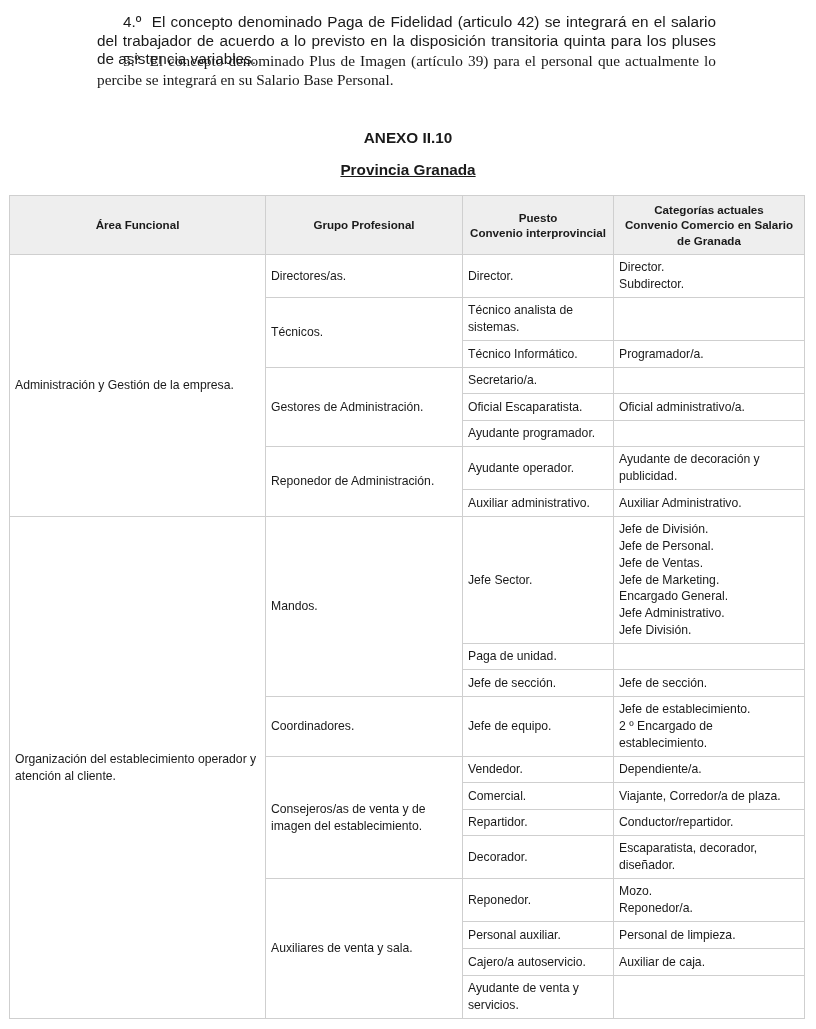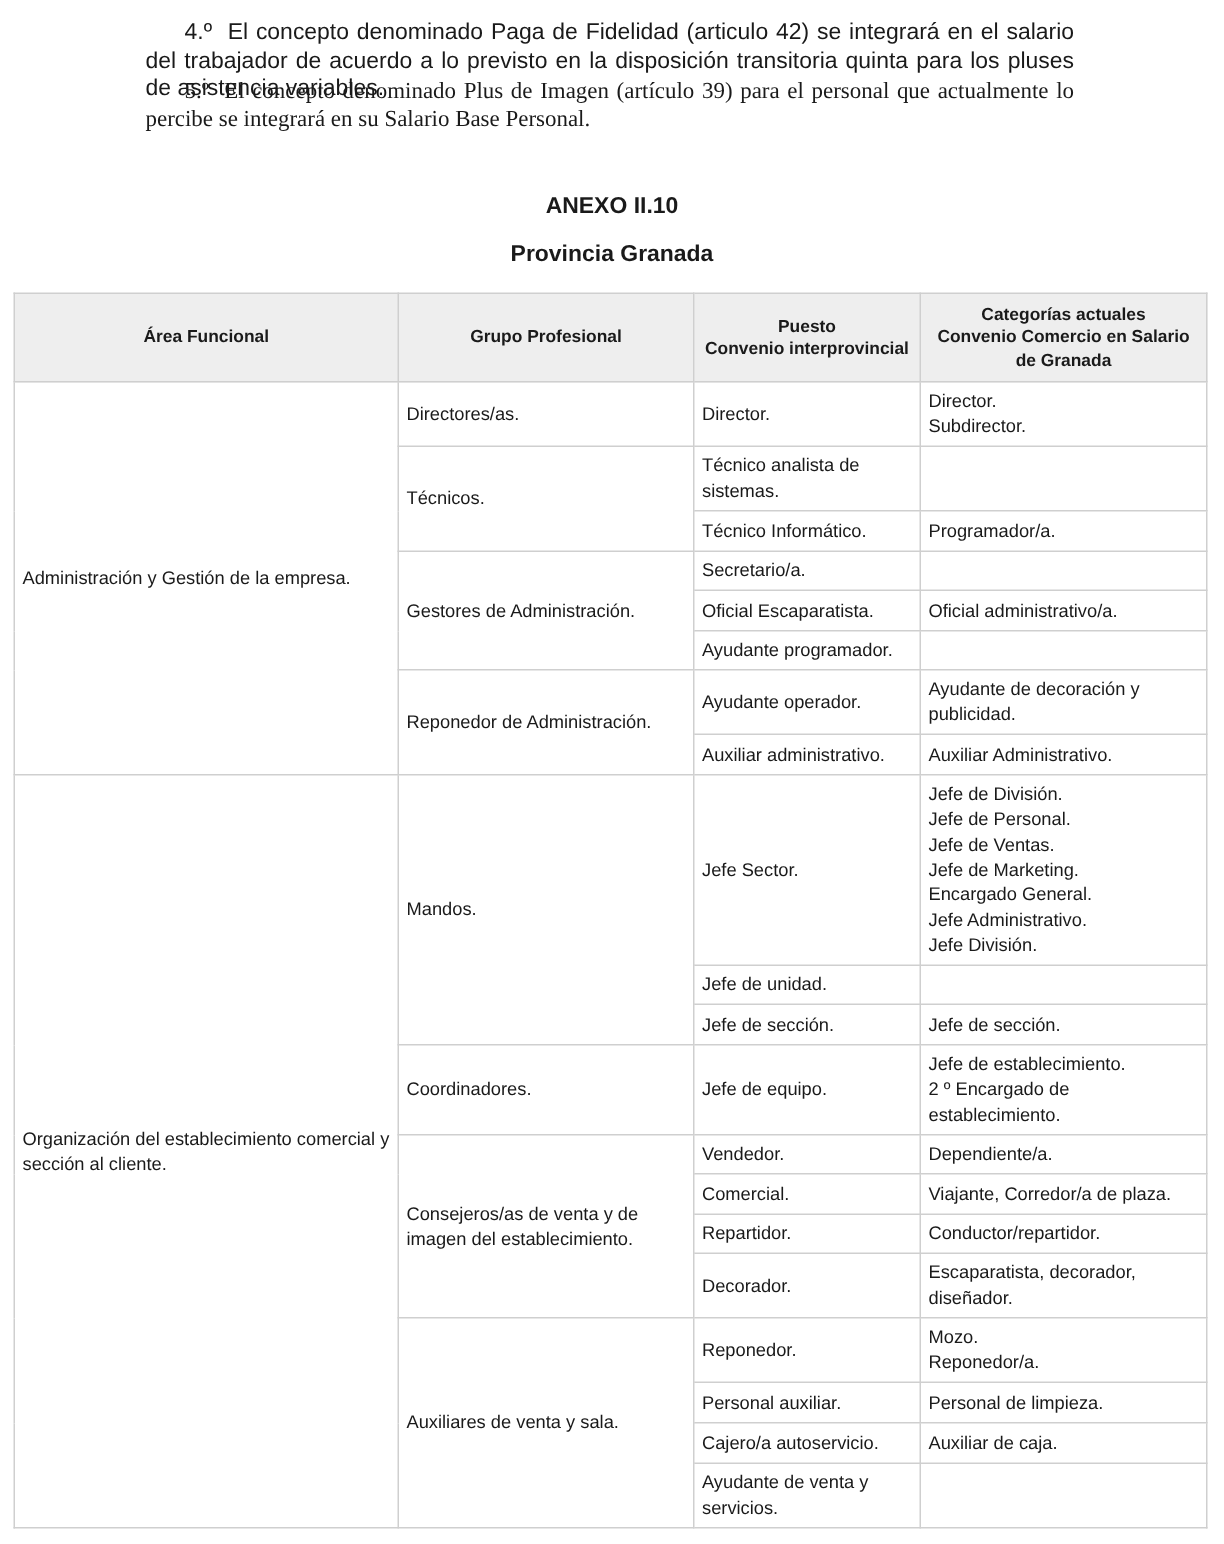--- a/index.html
+++ b/index.html
@@ -13,21 +13,21 @@
     font-stretch: condensed;
   }
   .para .num { padding-left: 26px; }
   #p1 { top: 13px; }
   #p2 { top: 52px; font-family: Liberation Serif, serif; }
   .title {
     position: absolute; left: 0; width: 816px; text-align: center;
     font-weight: bold; font-size: 15.3px;
   }
   #annex-title { top: 129px; }
-  #province-title { top: 161px; }
+  #province-title { top: 161px; text-decoration: underline; }
 
   table.grid {
     position: absolute; left: 9px; top: 195px;
     border-collapse: collapse; table-layout: fixed;
     width: 795px;
     font-size: 12.2px; line-height: 16.8px;
   }
   table.grid td, table.grid th {
     border: 1.5px solid #cfcfcf; padding: 0 5px; vertical-align: middle;
     text-align: left; font-weight: normal;
@@ -103,33 +103,33 @@
       <tr style="height: 43px;">
         <td rowspan="2">Reponedor de Administración.</td>
         <td class="ml">Ayudante operador.</td>
         <td class="ml">Ayudante de decoración y publicidad.</td>
       </tr>
       <tr style="height: 27px;">
         <td class="ml">Auxiliar administrativo.</td>
         <td class="ml">Auxiliar Administrativo.</td>
       </tr>
       <tr style="height: 127px;">
-        <td class="area" rowspan="12">Organización del establecimiento comercial y sección al cliente.</td>
+        <td class="area" rowspan="12">Organización del establecimiento operador y atención al cliente.</td>
         <td rowspan="3">Mandos.</td>
         <td class="ml">Jefe Sector.</td>
         <td class="ml">Jefe de División.
 Jefe de Personal.
 Jefe de Ventas.
 Jefe de Marketing.
 Encargado General.
 Jefe Administrativo.
 Jefe División.</td>
       </tr>
       <tr style="height: 26px;">
-        <td class="ml">Jefe de unidad.</td>
+        <td class="ml">Paga de unidad.</td>
         <td class="ml"></td>
       </tr>
       <tr style="height: 27px;">
         <td class="ml">Jefe de sección.</td>
         <td class="ml">Jefe de sección.</td>
       </tr>
       <tr style="height: 60px;">
         <td rowspan="1">Coordinadores.</td>
         <td class="ml">Jefe de equipo.</td>
         <td class="ml">Jefe de establecimiento.

